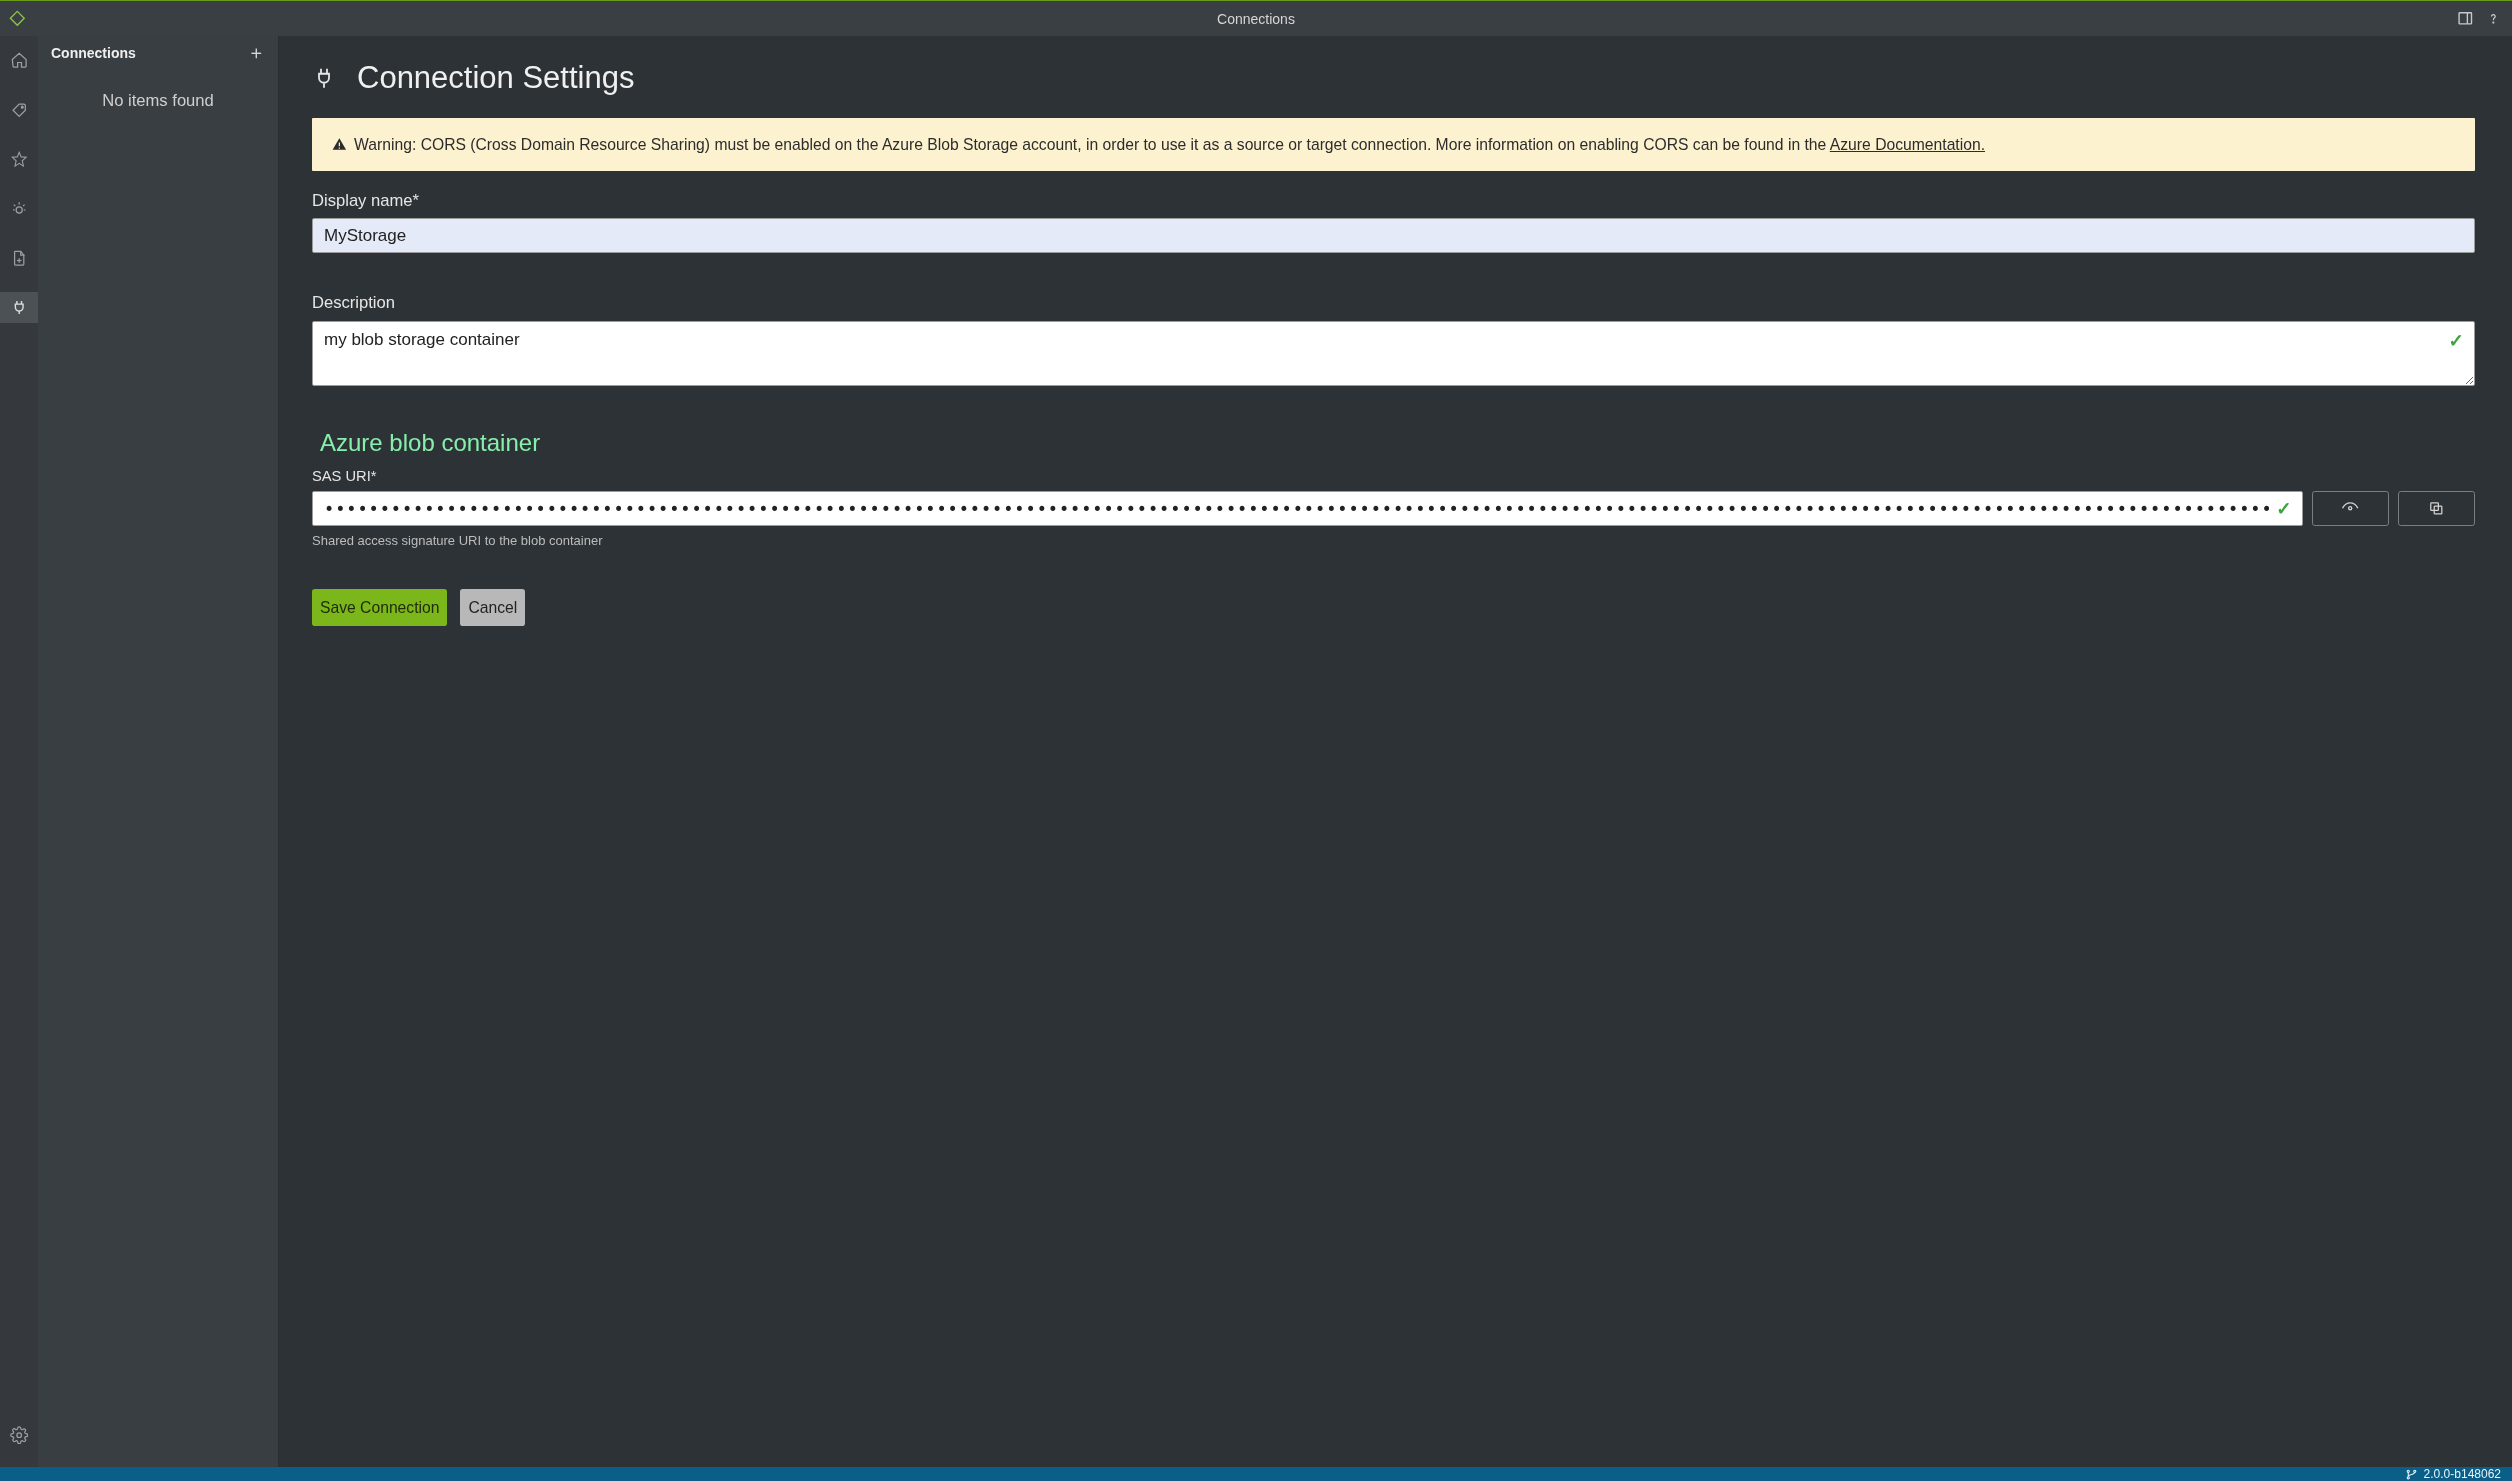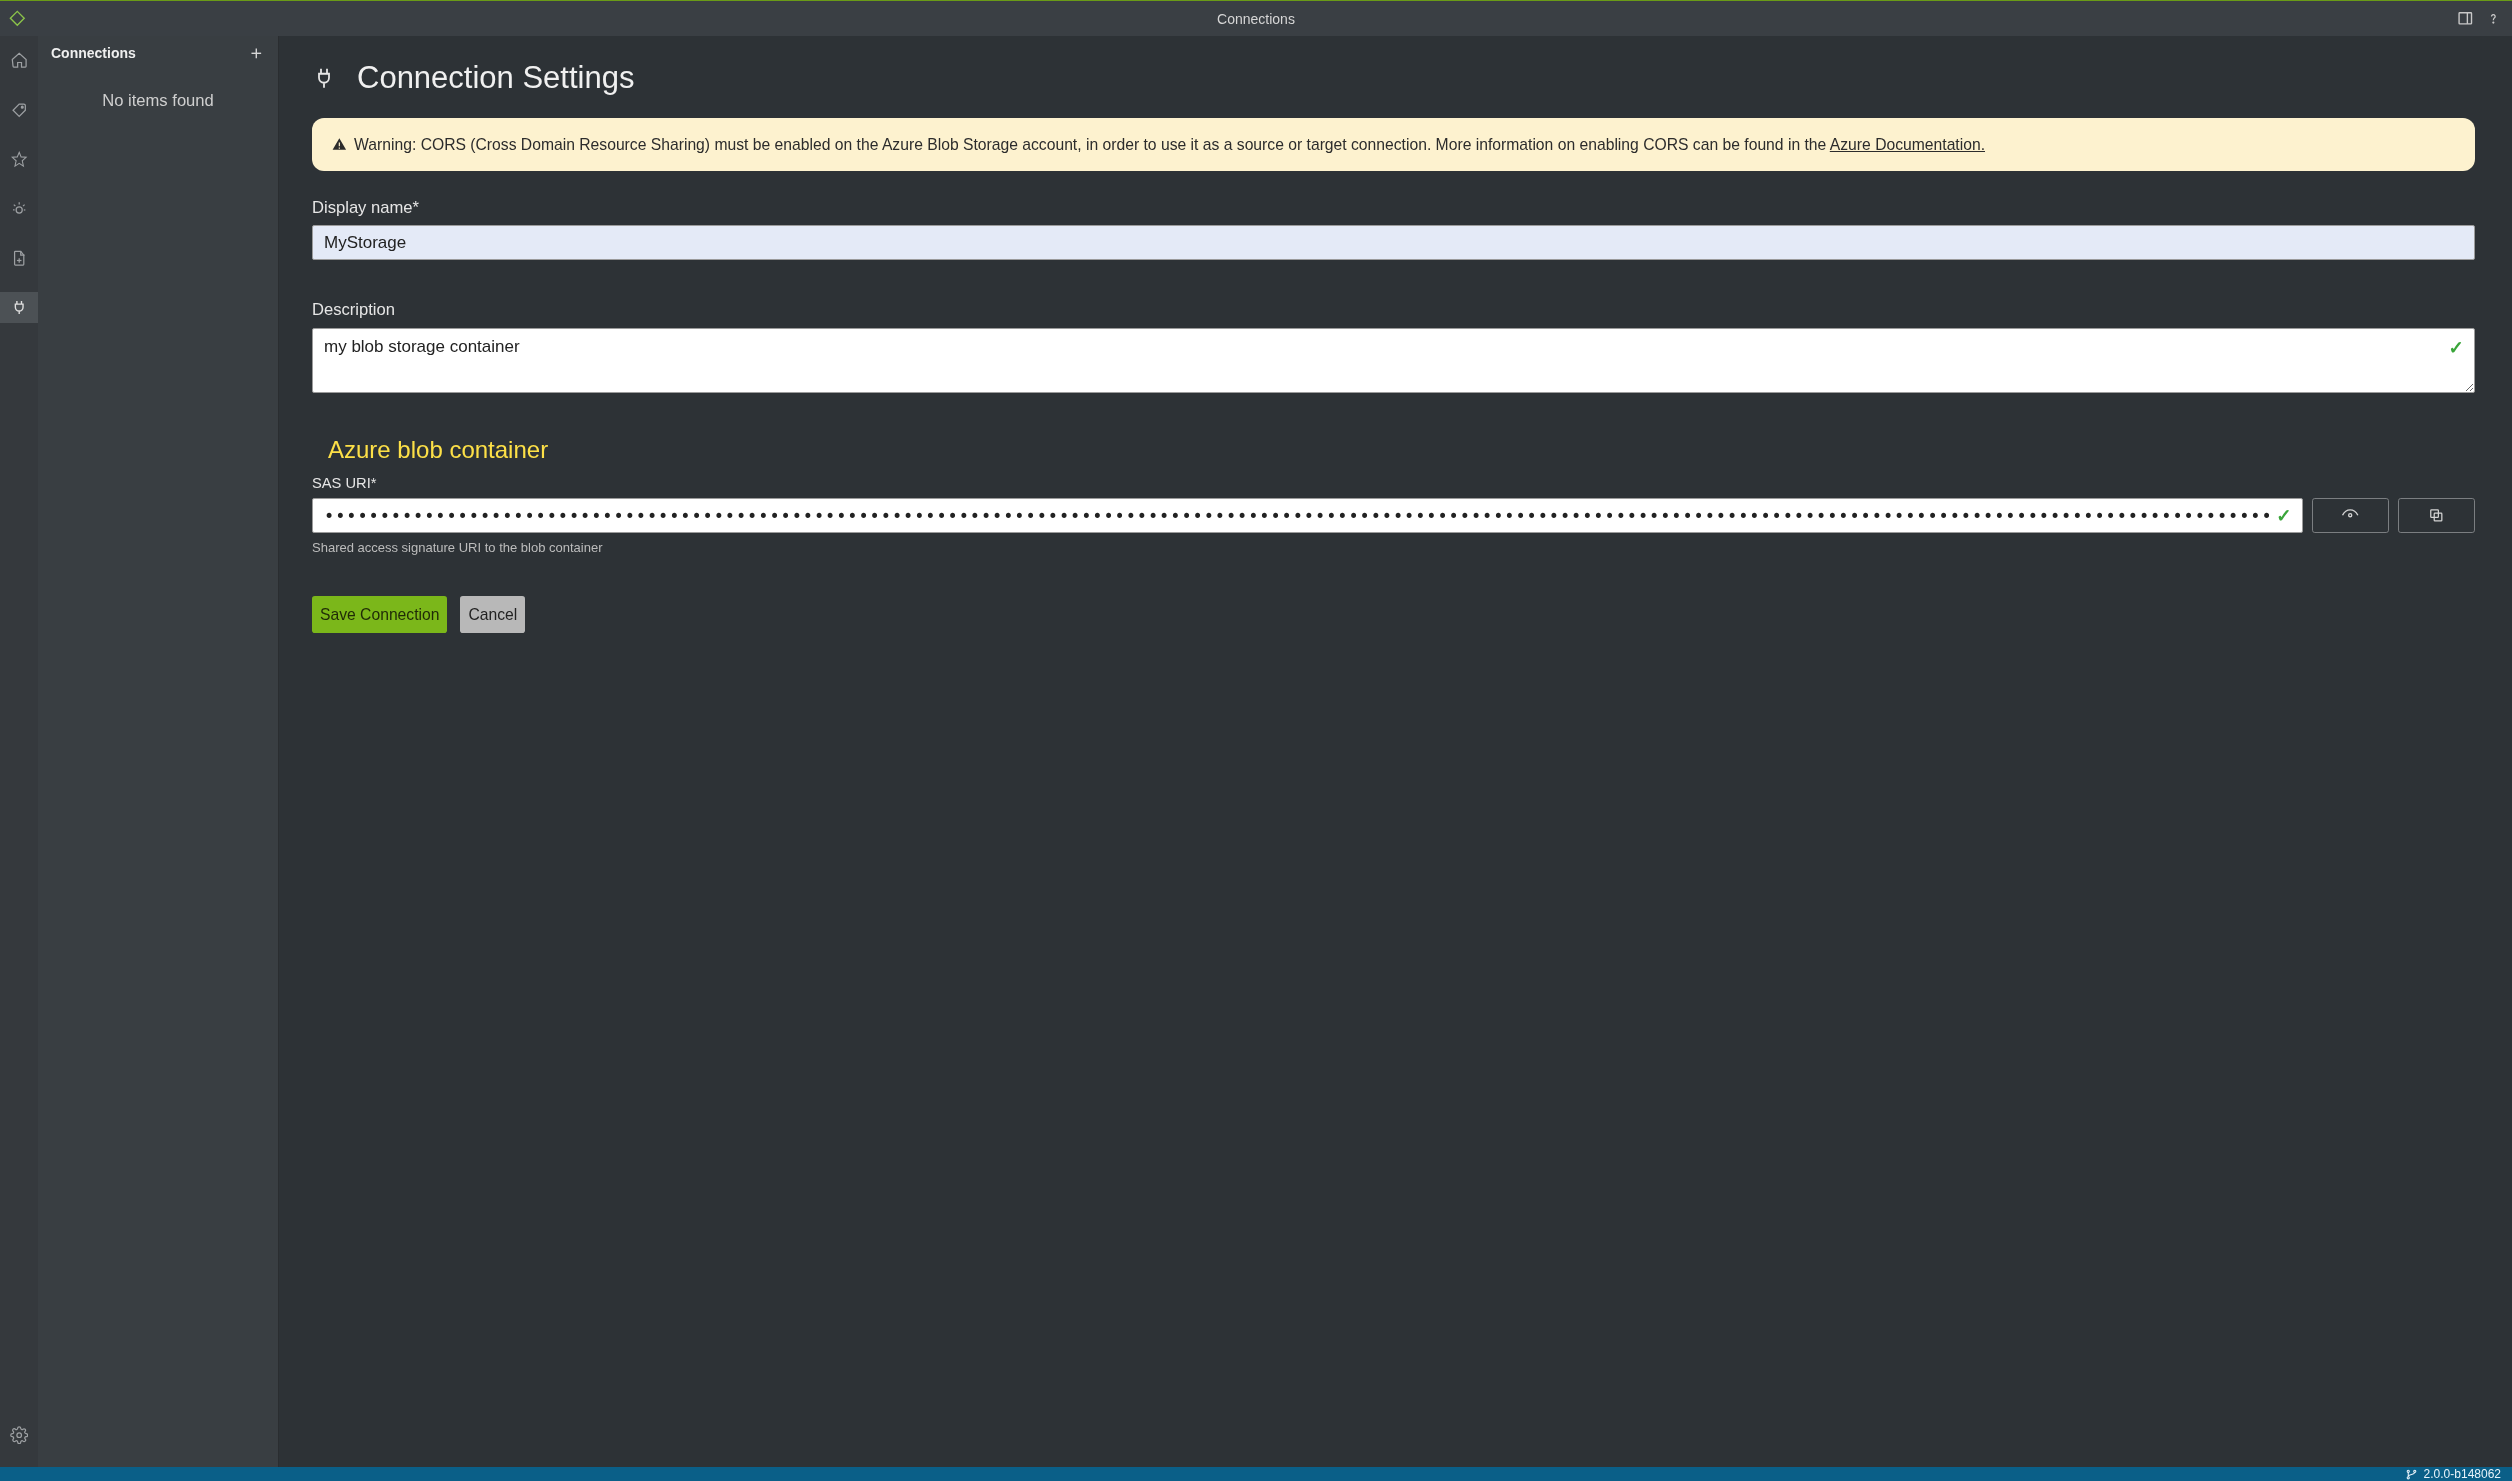--- a/index.html
+++ b/index.html
@@ -104,25 +104,25 @@
     background:var(--bg-app);
   }
   .page-head{
     display:flex;align-items:center;gap:21px;margin-bottom:22px;
   }
   .page-head h1{font-size:31px;font-weight:400;margin:0;color:#f0f0f0;}
 
   .warning{
     background:var(--warning-bg);
     color:var(--warning-text);
-    border-radius:12px;
+    border-radius:1px;
     padding:14.7px 20px;
     font-size:15.7px;
     line-height:1.5;
-    margin-bottom:27px;
+    margin-bottom:20px;
   }
   .warning a{color:var(--warning-text);text-decoration:underline;}
   .warning .warn-icon{margin-right:7.4px;position:relative;top:1.8px;}
 
   .field{margin-bottom:40px;}
   .field-label{font-size:16.6px;color:#e6e6e6;margin-bottom:7.4px;display:block;}
   .input, .textarea{
     width:100%;box-sizing:border-box;
     border:0.9px solid #9b9b9b;
     border-radius:2px;
@@ -137,21 +137,21 @@
   }
   .textarea{
     background:var(--white);
     height:65px;resize:vertical;
   }
   .check-mark{
     position:absolute;right:11px;top:9.2px;color:var(--accent-check);font-size:18.4px;font-weight:bold;
   }
 
   .section-h2{
-    font-size:24px;font-weight:400;margin:20px 0 11px 16px;color:#fde047;
+    font-size:24px;font-weight:400;margin:20px 0 11px 8px;color:#86efac;
   }
 
   .sas-row{display:flex;gap:9.2px;align-items:center;}
   .sas-input-wrap{position:relative;flex:1;}
   .input-white{background:var(--white);}
   .sas-input-wrap .sas-check{
     position:absolute;right:11px;top:50%;transform:translateY(-50%);
     color:var(--accent-check);font-size:18.4px;font-weight:bold;
   }
   .sq-btn{

